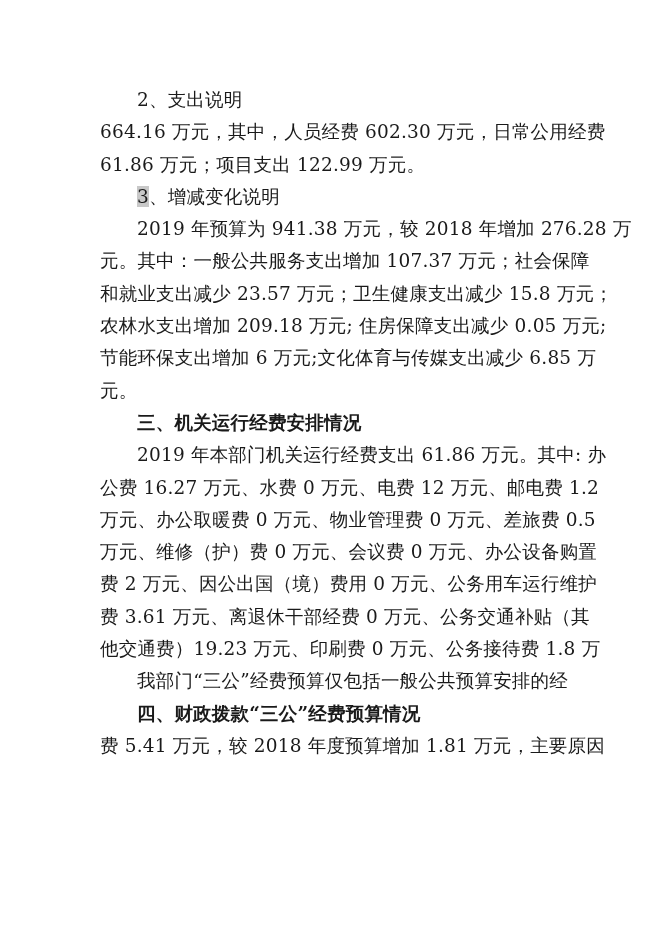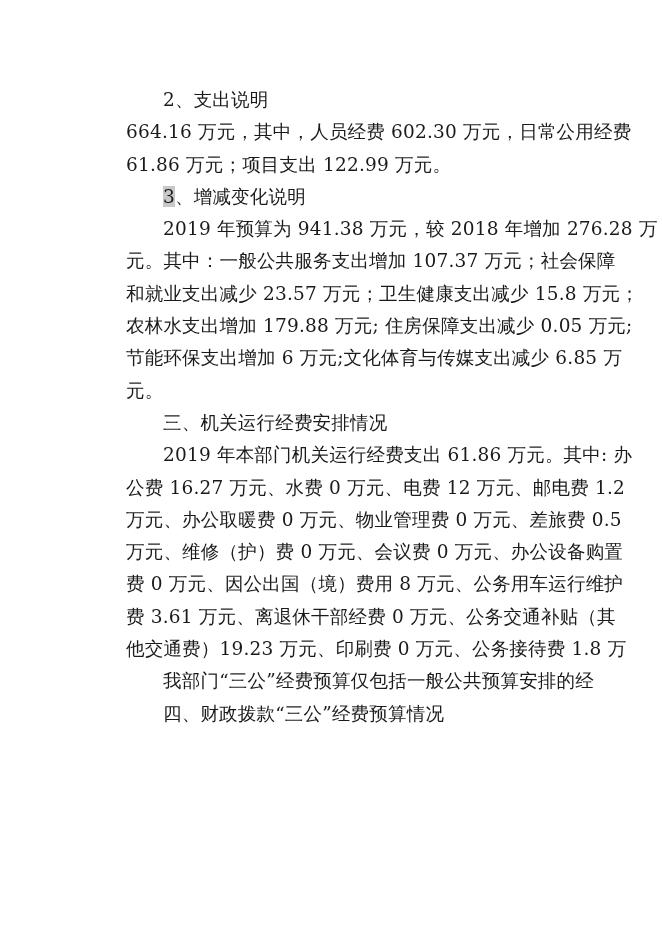--- a/index.html
+++ b/index.html
@@ -1,45 +1,46 @@
 <!DOCTYPE html>
 <html><head>
 <meta charset="utf-8">
 <style>
   html, body { margin: 0; padding: 0; background: #ffffff; }
   body { width: 662px; height: 936px; position: relative; overflow: hidden;
          font-family: "DejaVu Serif", "Liberation Serif", serif; color: #1a1a1a; }
-  .page { position: absolute; left: 100px; top: 84px; width: 468px; margin-left: 26px; }
+  .page { position: absolute; left: 100px; top: 84px; width: 468px; }
   .line { height: 32.3px; line-height: 32.3px; font-size: 18.5px; white-space: nowrap;
           overflow: visible; letter-spacing: 0.2px; }
   .indent { padding-left: 37px; }
-  .heading { font-weight: normal; }
+  .heading { font-weight: bold; }
   .hl { background: #c8c8c8; }
   .justify { text-align-last: justify; text-align: justify; display: block; }
 </style>
 </head>
 <body>
 
 <div class="page">
   <div class="line indent"><span>2、支出说明</span></div>
   <div class="line justify">664.16 万元，其中，人员经费 602.30 万元，日常公用经费</div>
   <div class="line">61.86 万元；项目支出 122.99 万元。</div>
 
   <div class="line indent"><span class="hl">3</span><span>、增减变化说明</span></div>
   <div class="line indent justify">2019 年预算为 941.38 万元，较 2018 年增加 276.28 万</div>
   <div class="line justify">元。其中：一般公共服务支出增加 107.37 万元；社会保障</div>
   <div class="line justify">和就业支出减少 23.57 万元；卫生健康支出减少 15.8 万元；</div>
-  <div class="line justify">农林水支出增加 179.88 万元; 住房保障支出减少 0.05 万元;</div>
+  <div class="line justify">农林水支出增加 209.18 万元; 住房保障支出减少 0.05 万元;</div>
   <div class="line justify">节能环保支出增加 6 万元;文化体育与传媒支出减少 6.85 万</div>
   <div class="line">元。</div>
 
   <div class="line indent heading">三、机关运行经费安排情况</div>
   <div class="line indent justify">2019 年本部门机关运行经费支出 61.86 万元。其中: 办</div>
   <div class="line justify">公费 16.27 万元、水费 0 万元、电费 12 万元、邮电费 1.2</div>
   <div class="line justify">万元、办公取暖费 0 万元、物业管理费 0 万元、差旅费 0.5</div>
   <div class="line justify">万元、维修（护）费 0 万元、会议费 0 万元、办公设备购置</div>
-  <div class="line justify">费 0 万元、因公出国（境）费用 8 万元、公务用车运行维护</div>
+  <div class="line justify">费 2 万元、因公出国（境）费用 0 万元、公务用车运行维护</div>
   <div class="line justify">费 3.61 万元、离退休干部经费 0 万元、公务交通补贴（其</div>
   <div class="line justify">他交通费）19.23 万元、印刷费 0 万元、公务接待费 1.8 万</div>
 
   <div class="line indent justify">我部门“三公”经费预算仅包括一般公共预算安排的经</div>
   <div class="line indent heading">四、财政拨款“三公”经费预算情况</div>
+  <div class="line justify">费 5.41 万元，较 2018 年度预算增加 1.81 万元，主要原因</div>
 </div>
 
 </body></html>

